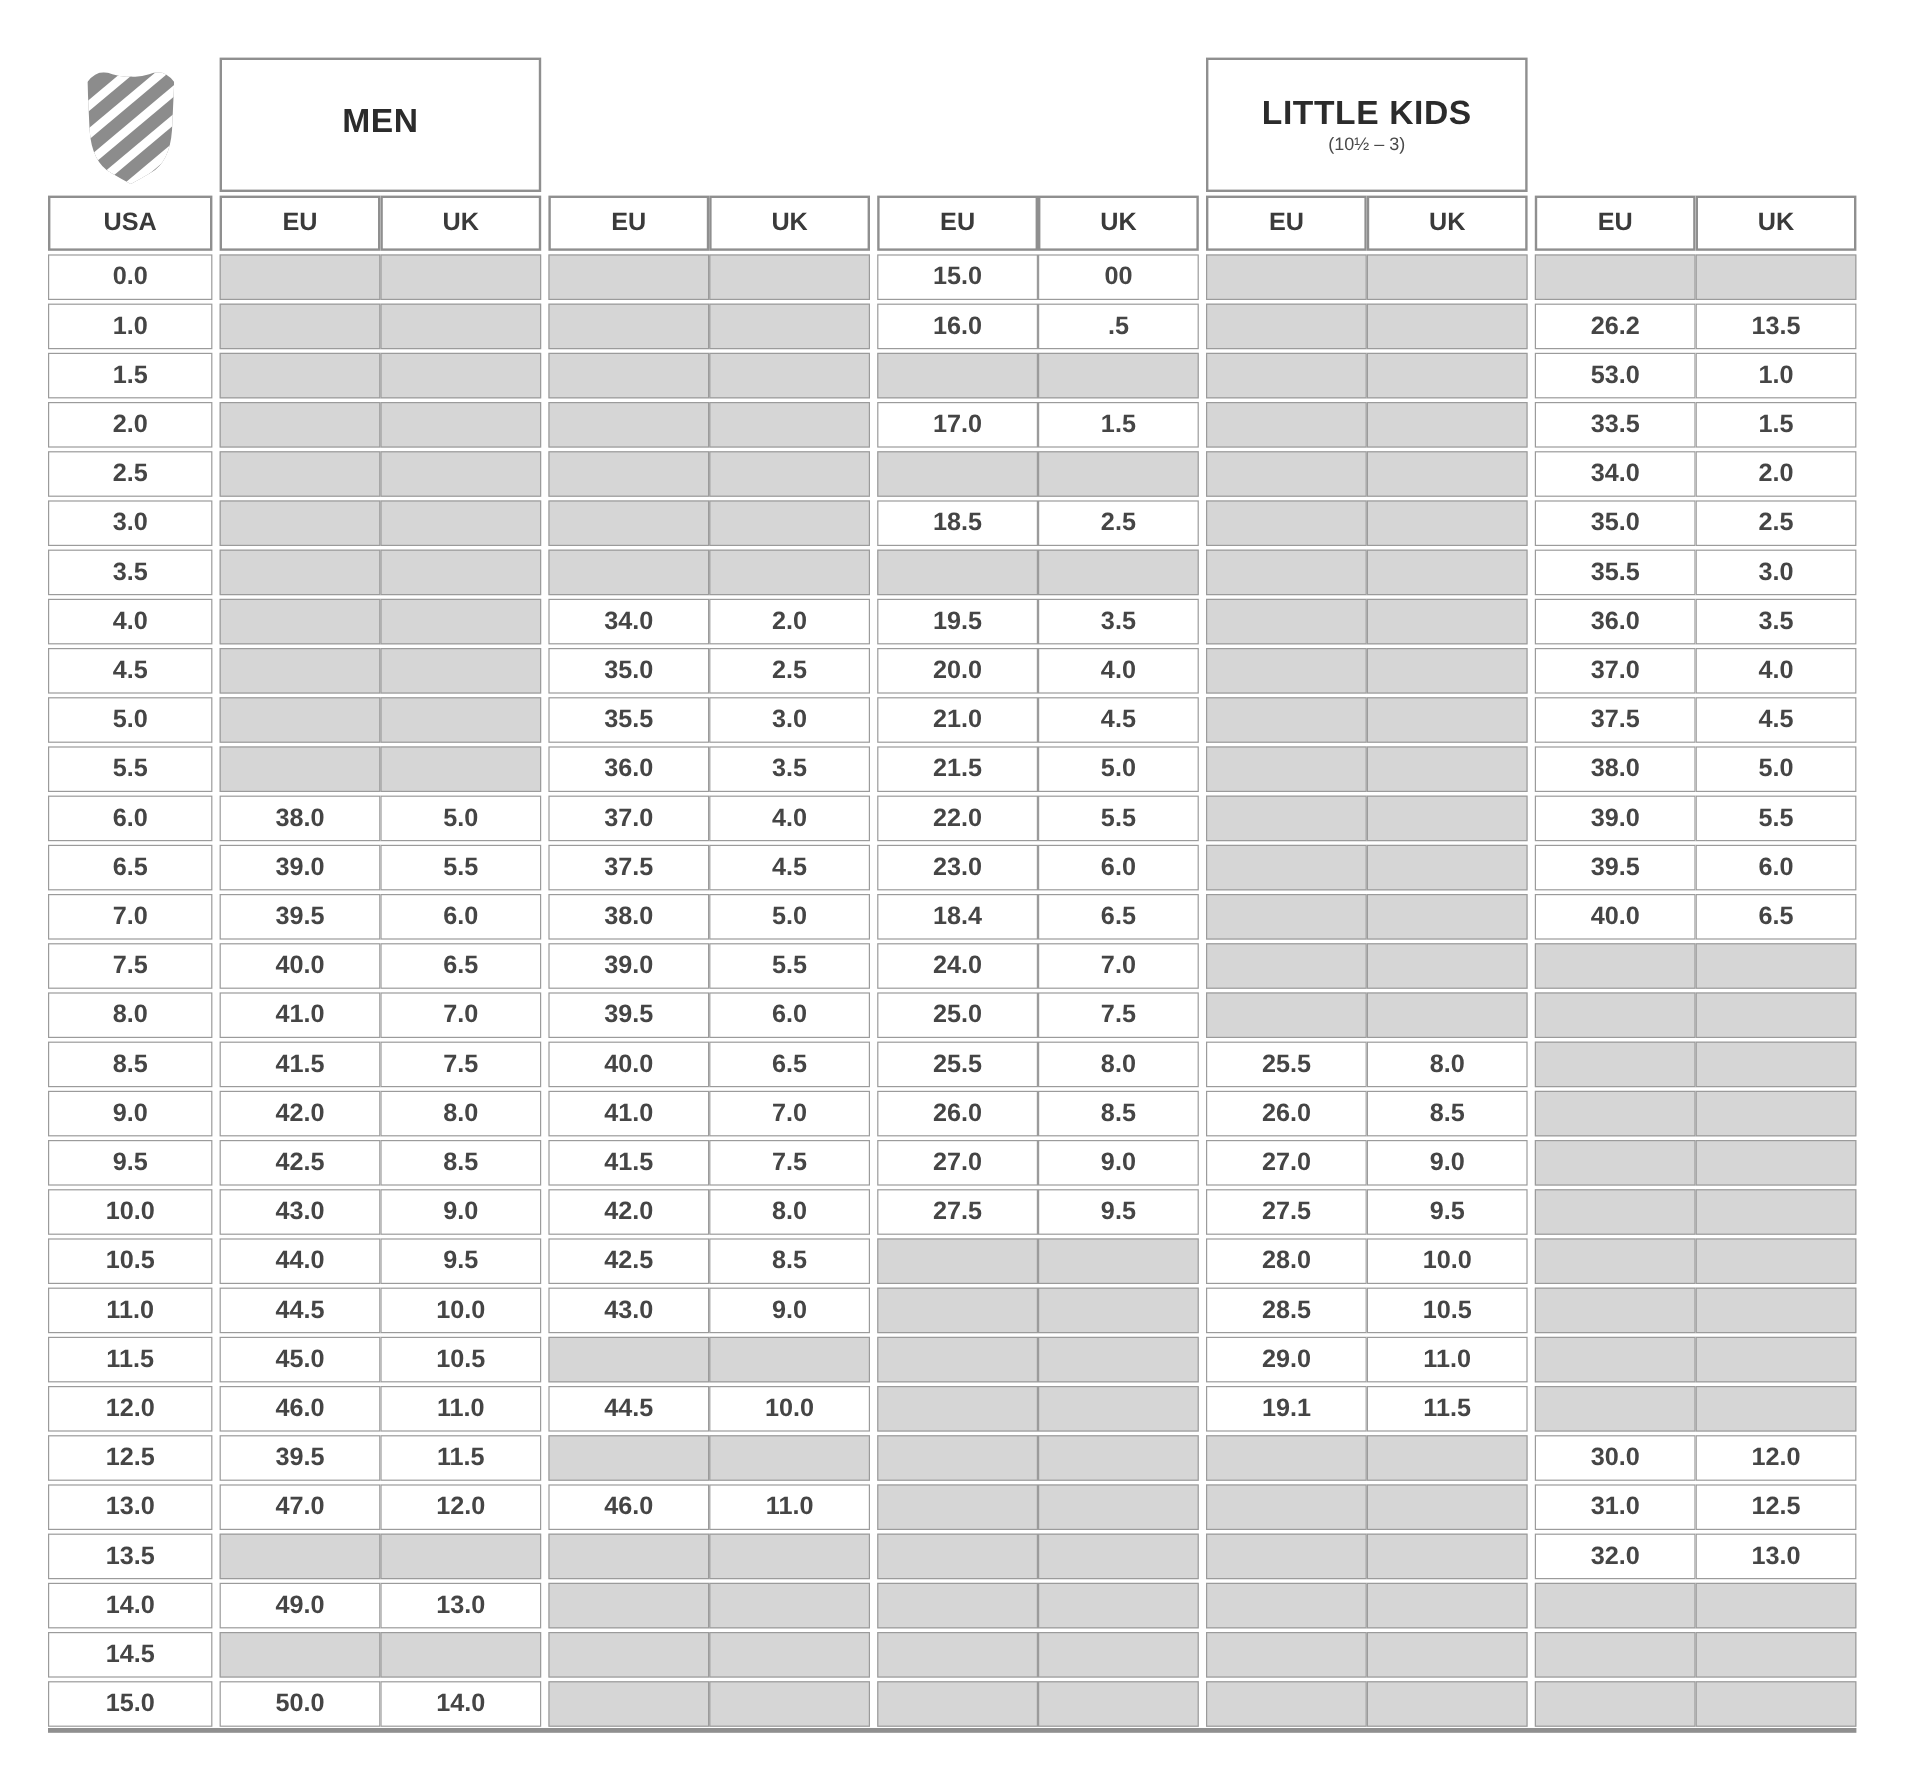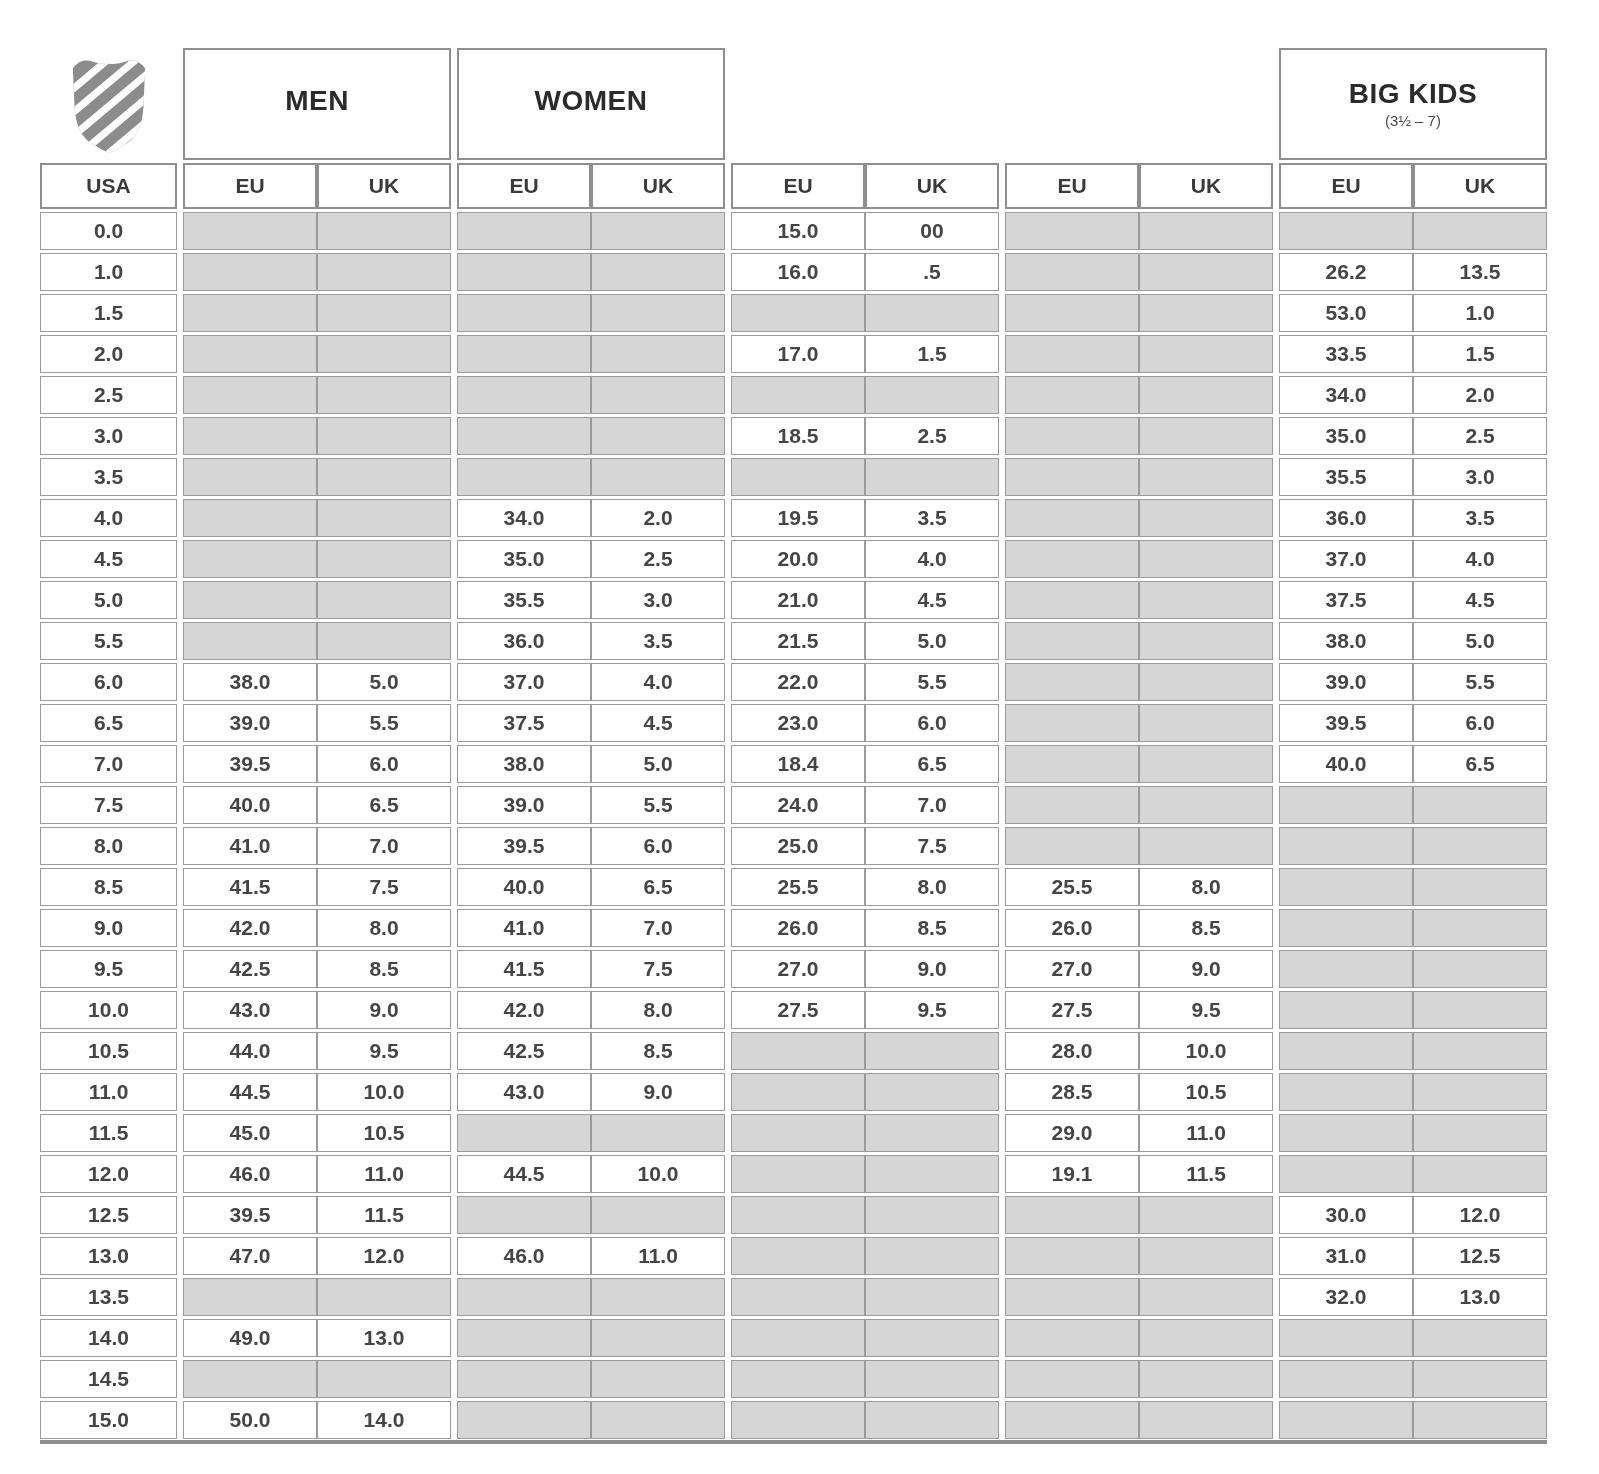--- a/index.html
+++ b/index.html
@@ -79,27 +79,23 @@
             <rect x="88" y="-40" width="8" height="200"></rect>
           </g>
         </g>
       </svg>
     </div>
 
     <div class="group-header g-men">
       <div class="group-label">MEN</div>
       <div class="group-sub"></div>
     </div>
-    <div class="group-header g-women">
-      <div class="group-label">WOMEN</div>
-      <div class="group-sub"></div>
-    </div>
-    <div class="group-header g-bigkids">
-      <div class="group-label">BIG KIDS</div>
-      <div class="group-sub">(3½ – 7)</div>
+    <div class="group-header g-littlekids">
+      <div class="group-label">LITTLE KIDS</div>
+      <div class="group-sub">(10½ – 3)</div>
     </div>
 
     <div class="cell subhead" style="grid-column:1">USA</div>
     <div class="cell subhead" style="grid-column:3">EU</div>
     <div class="cell subhead" style="grid-column:4">UK</div>
     <div class="cell subhead" style="grid-column:6">EU</div>
     <div class="cell subhead" style="grid-column:7">UK</div>
     <div class="cell subhead" style="grid-column:9">EU</div>
     <div class="cell subhead" style="grid-column:10">UK</div>
     <div class="cell subhead" style="grid-column:12">EU</div>

